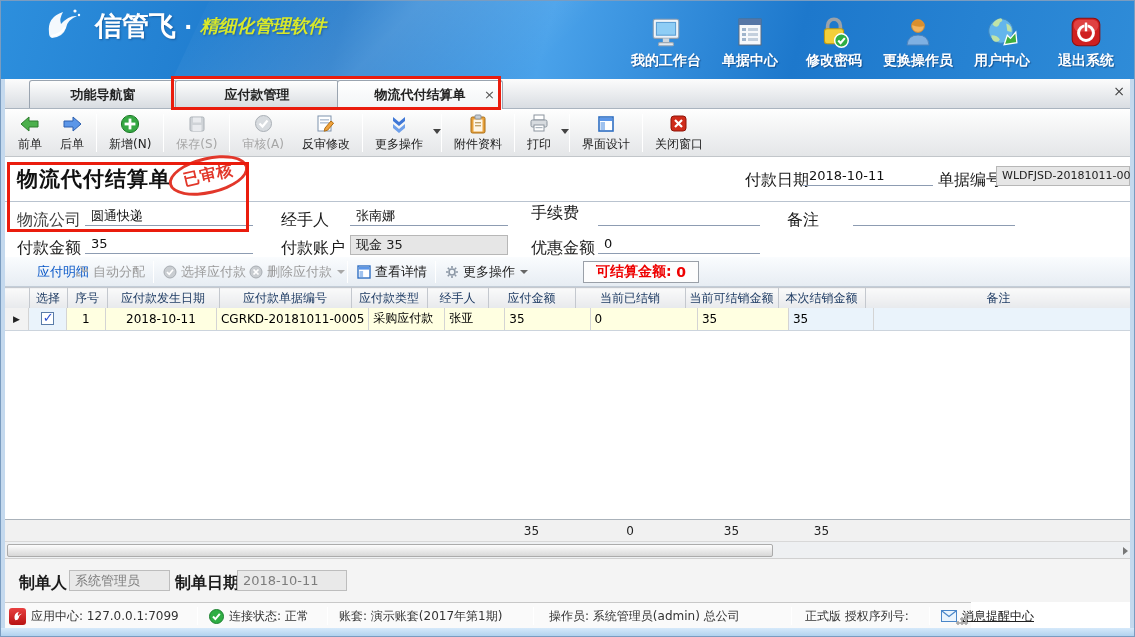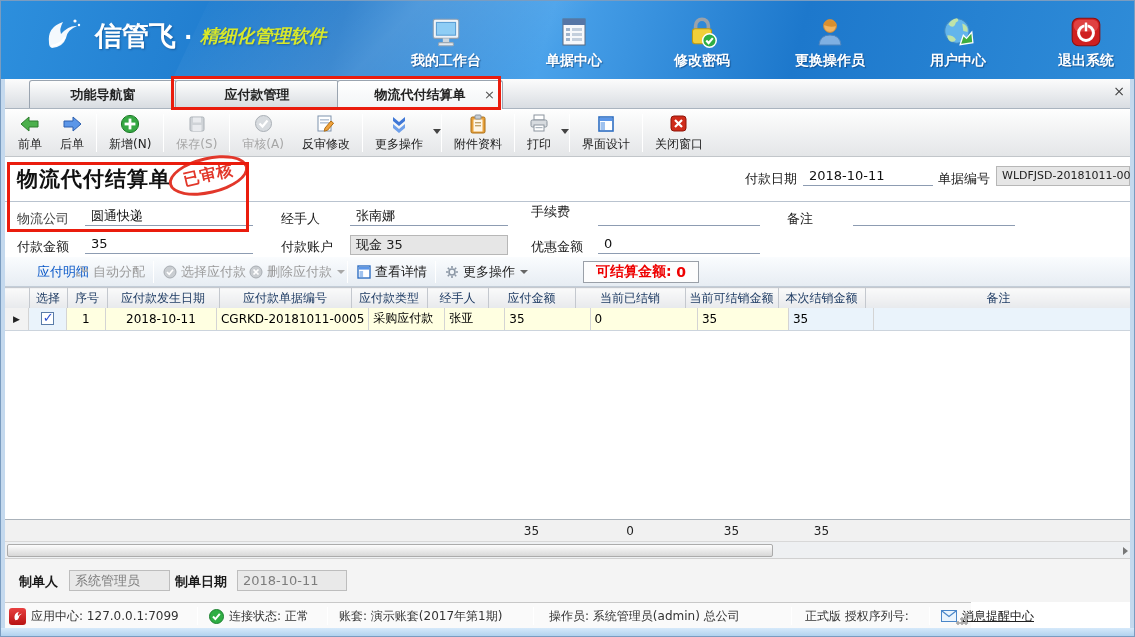--- a/index.html
+++ b/index.html
@@ -4,25 +4,25 @@
 <style>
   * { margin:0; padding:0; box-sizing:border-box; }
   html,body { font-family:"DejaVu Sans","Liberation Sans",sans-serif; }
   #page { position:relative; width:1135px; height:637px; background:#fff; overflow:hidden; border:1px solid #7a9cc0; }
 
   
   .banner { position:absolute; top:0; left:0; width:1135px; height:78px;
     background:linear-gradient(105deg,#2d8fdd 0%,#1a74c8 30%,#4aa2ea 48%,#1d78cc 70%,#2f8cd8 100%); overflow:hidden;}
   .banner:after{content:"";position:absolute;left:180px;top:-40px;width:420px;height:200px;
     background:linear-gradient(115deg,rgba(255,255,255,0) 0%,rgba(255,255,255,.18) 45%,rgba(255,255,255,0) 80%);transform:skewX(-25deg);}
-  .logo-wrap{position:absolute;left:38px;top:12px;display:flex;align-items:center;z-index:2;}
+  .logo-wrap{position:absolute;left:38px;top:2px;display:flex;align-items:center;z-index:2;}
   .logo-text{color:#fff;font-size:27px;font-weight:bold;margin-left:10px;text-shadow:1px 1px 2px rgba(0,40,90,.4);}
   .logo-dot{color:#fff;font-size:22px;font-weight:bold;margin:0 8px;}
   .logo-sub{color:#d8e82a;font-size:18px;font-weight:bold;font-style:italic;text-shadow:1px 1px 2px rgba(0,40,90,.4);}
-  .nav{position:absolute;right:8px;top:6px;display:flex;z-index:2;gap:44px;}
+  .nav{position:absolute;right:8px;top:6px;display:flex;z-index:2;}
   .nav-item{width:84px;display:flex;flex-direction:column;align-items:center;cursor:pointer;padding-top:4px;}
   .nav-item .ic{height:38px;display:flex;align-items:flex-end;}
   .nav-item .lbl{color:#fff;font-size:14px;font-weight:bold;margin-top:3px;text-shadow:1px 1px 1px rgba(0,40,90,.5);white-space:nowrap;}
 
   
   .strip-left,.strip-right{position:absolute;top:78px;width:4px;height:549px;background:#c4d9ee;z-index:1;}
   .strip-left{left:0;} .strip-right{right:0;}
   .bottom-strip{position:absolute;left:0;top:627px;width:1135px;height:10px;background:linear-gradient(#d6e9fa,#a9cdec);}
 
   
@@ -43,21 +43,21 @@
   .tsep{width:1px;height:38px;background:#c6c8ca;border-right:1px solid #fff;margin:0 3px;}
 
   
   .red-rect{position:absolute;border:3px solid #ea1c0d;z-index:30;pointer-events:none;}
 
   
   .dochead{position:absolute;left:4px;top:156px;width:1127px;height:100px;background:#fff;}
   .dochead .divider{position:absolute;left:0;top:44px;width:1127px;border-top:1px solid #b9c3cf;}
   .doc-title{position:absolute;left:12px;top:8px;font-size:21px;font-weight:bold;color:#111;letter-spacing:1px;}
   .stamp{position:absolute;left:163px;top:0px;transform:rotate(-13deg);border:3px solid #e2372a;border-radius:50%;padding:5px 12px;color:#e2372a;font-size:16px;font-weight:bold;letter-spacing:1px;background:rgba(255,255,255,.1);}
-  .fld-label{position:absolute;font-size:13px;color:#1a1a1a;white-space:nowrap;}
+  .fld-label{position:absolute;font-size:16px;color:#1a1a1a;white-space:nowrap;}
   .fld-label.link{color:#404040;}
   .fld-line{position:absolute;font-size:13px;color:#111;border-bottom:1px solid #8d9cb2;height:19px;line-height:18px;padding-left:6px;white-space:nowrap;}
   .fld-box{position:absolute;font-size:12px;color:#222;background:#e6e6e6;border:1px solid #b7b7b7;height:20px;line-height:18px;padding-left:5px;white-space:nowrap;}
 
   
   .detailbar{position:absolute;left:4px;top:256px;width:1127px;height:30px;background:linear-gradient(#fafcfe,#e7edf3);border-bottom:1px solid #c3cdd8;}
   .ditem{position:absolute;top:0;height:30px;display:flex;align-items:center;font-size:13px;color:#222;cursor:pointer;white-space:nowrap;}
   .ditem .ic{margin-right:4px;font-size:13px;display:flex;align-items:center;}
   .ditem.disabled{color:#9b9b9b;cursor:default;}
   .ditem .dcaret{width:0;height:0;border-left:4px solid transparent;border-right:4px solid transparent;border-top:4px solid #666;margin-left:5px;}

